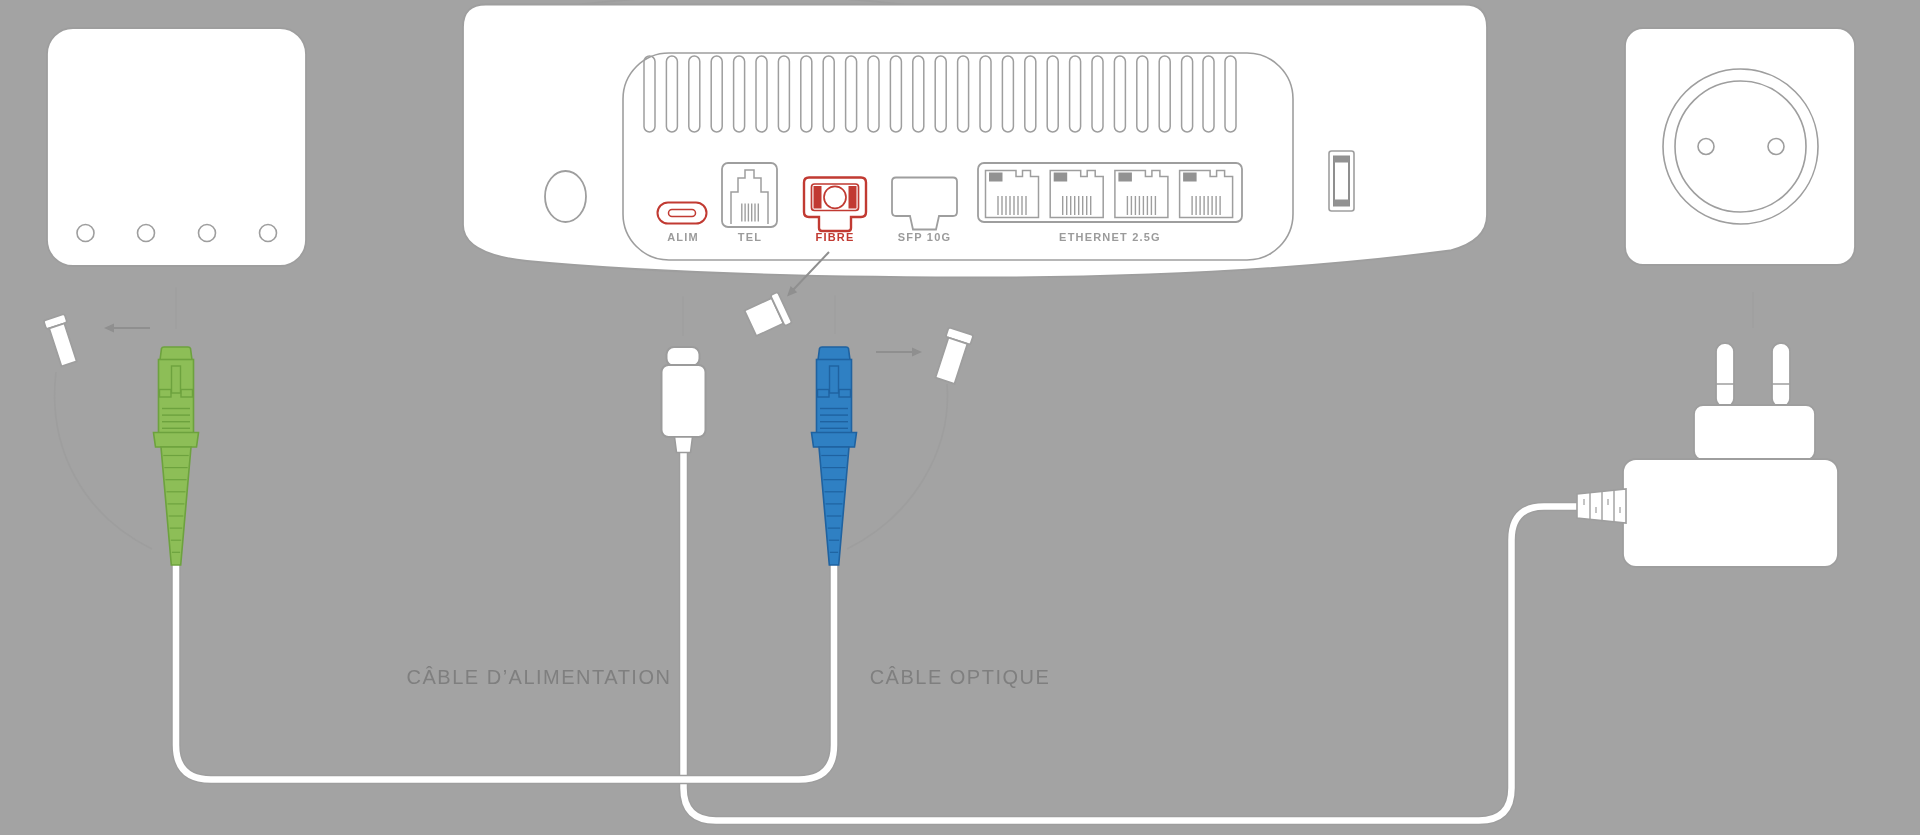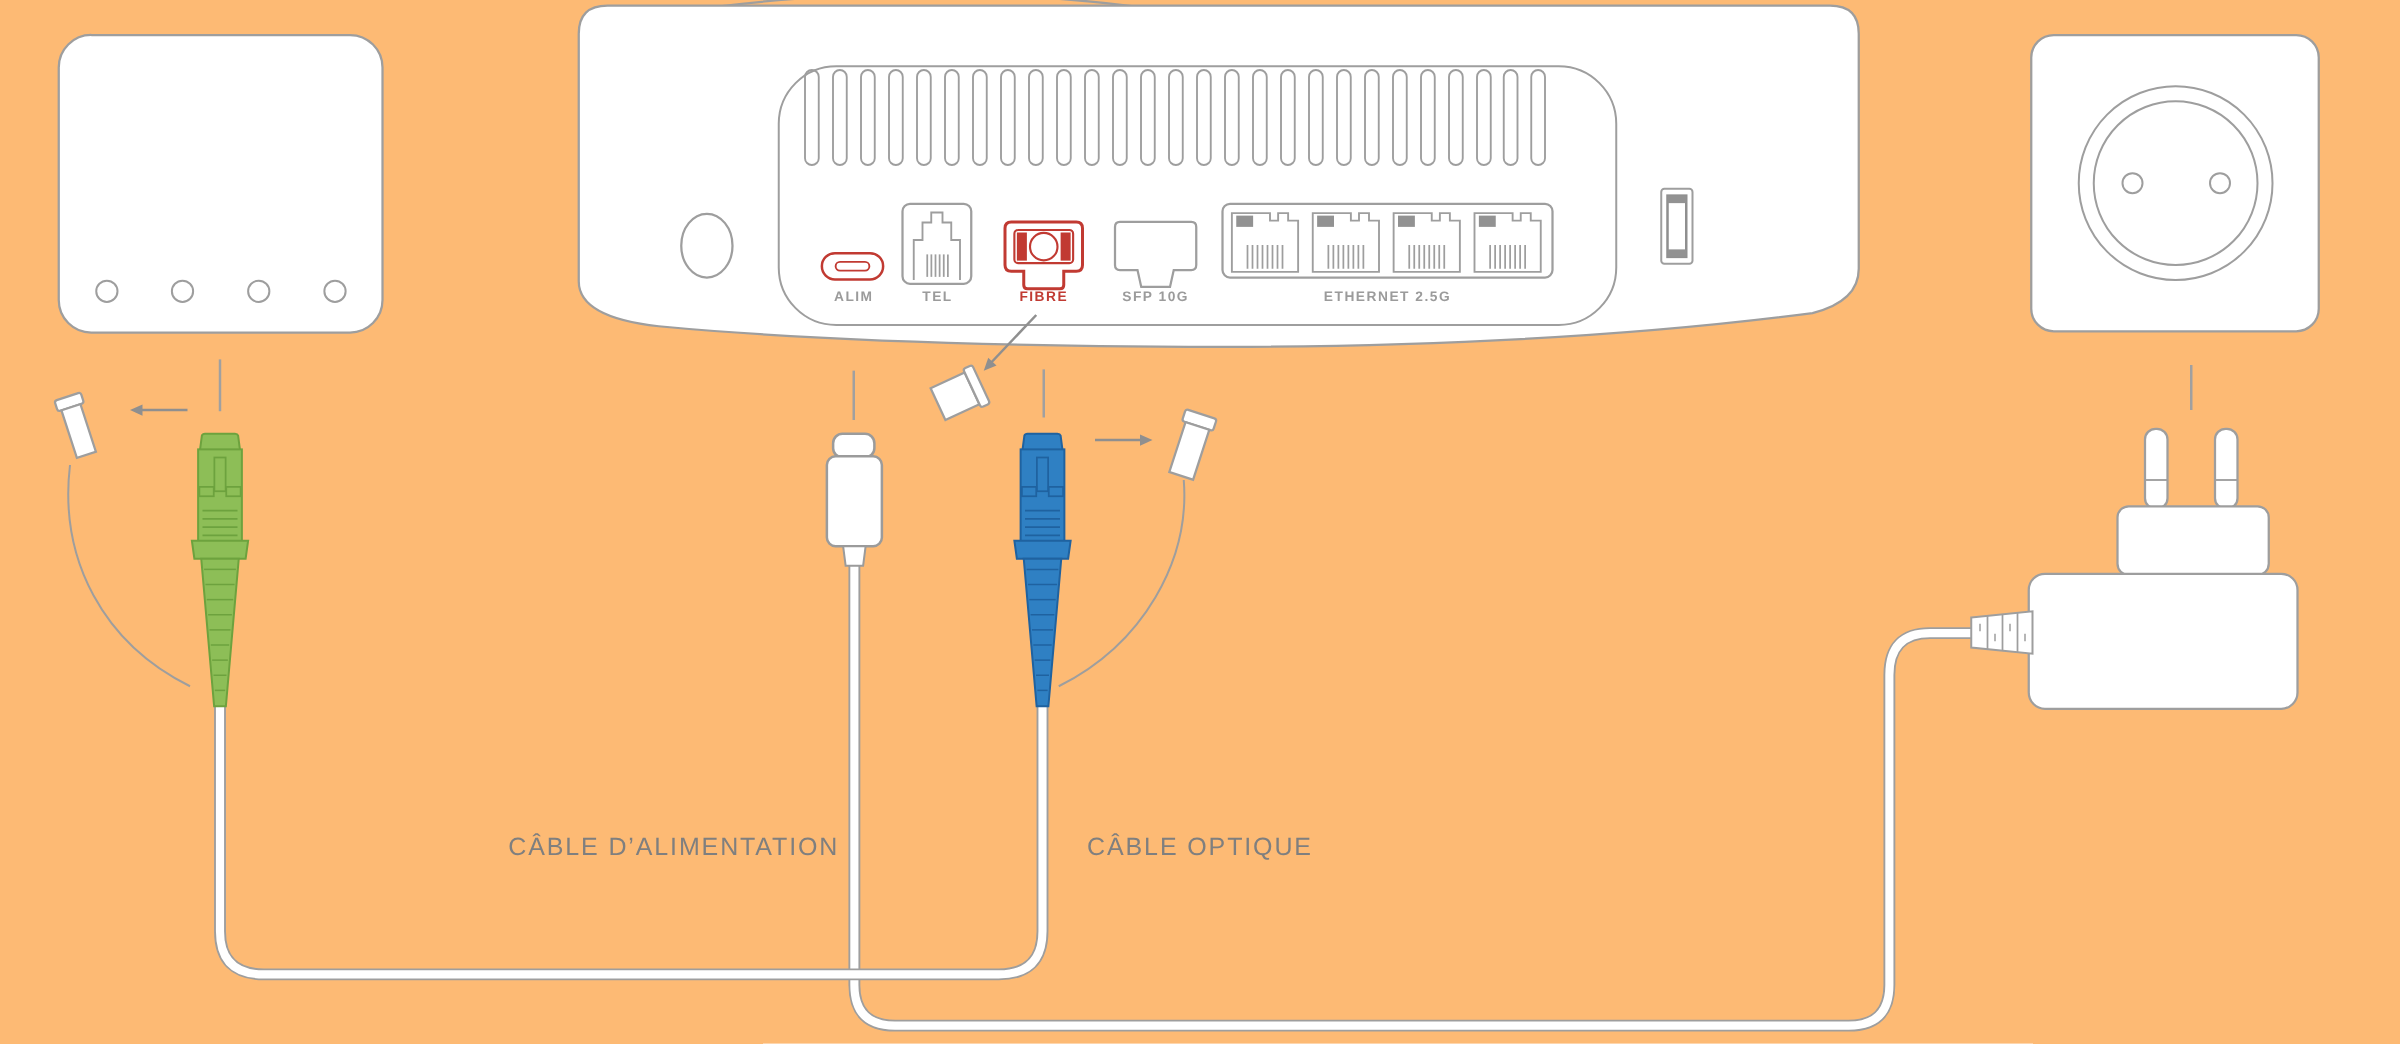--- a/index.html
+++ b/index.html
@@ -1,16 +1,16 @@
 <!DOCTYPE html>
 <html><head>
 <meta charset="utf-8">
 <style>
   html,body{margin:0;padding:0;background:#ffffff;}
-  #stage{position:relative;width:1920px;height:835px;background:#fdba74;overflow:hidden;
+  #stage{position:relative;width:1920px;height:835px;background:#a3a3a3;overflow:hidden;
          font-family:"Liberation Sans", sans-serif;}
   svg{position:absolute;left:0;top:0;}
   text{font-family:"Liberation Sans", sans-serif;}
   .port-label{font-size:11px;font-weight:bold;letter-spacing:1.2px;fill:#9b9b9b;}
   .port-label-red{fill:#c13a32;}
   .cable-label{font-size:20px;letter-spacing:1.5px;fill:#7f7f7f;}
 </style>
 </head>
 <body>
 

